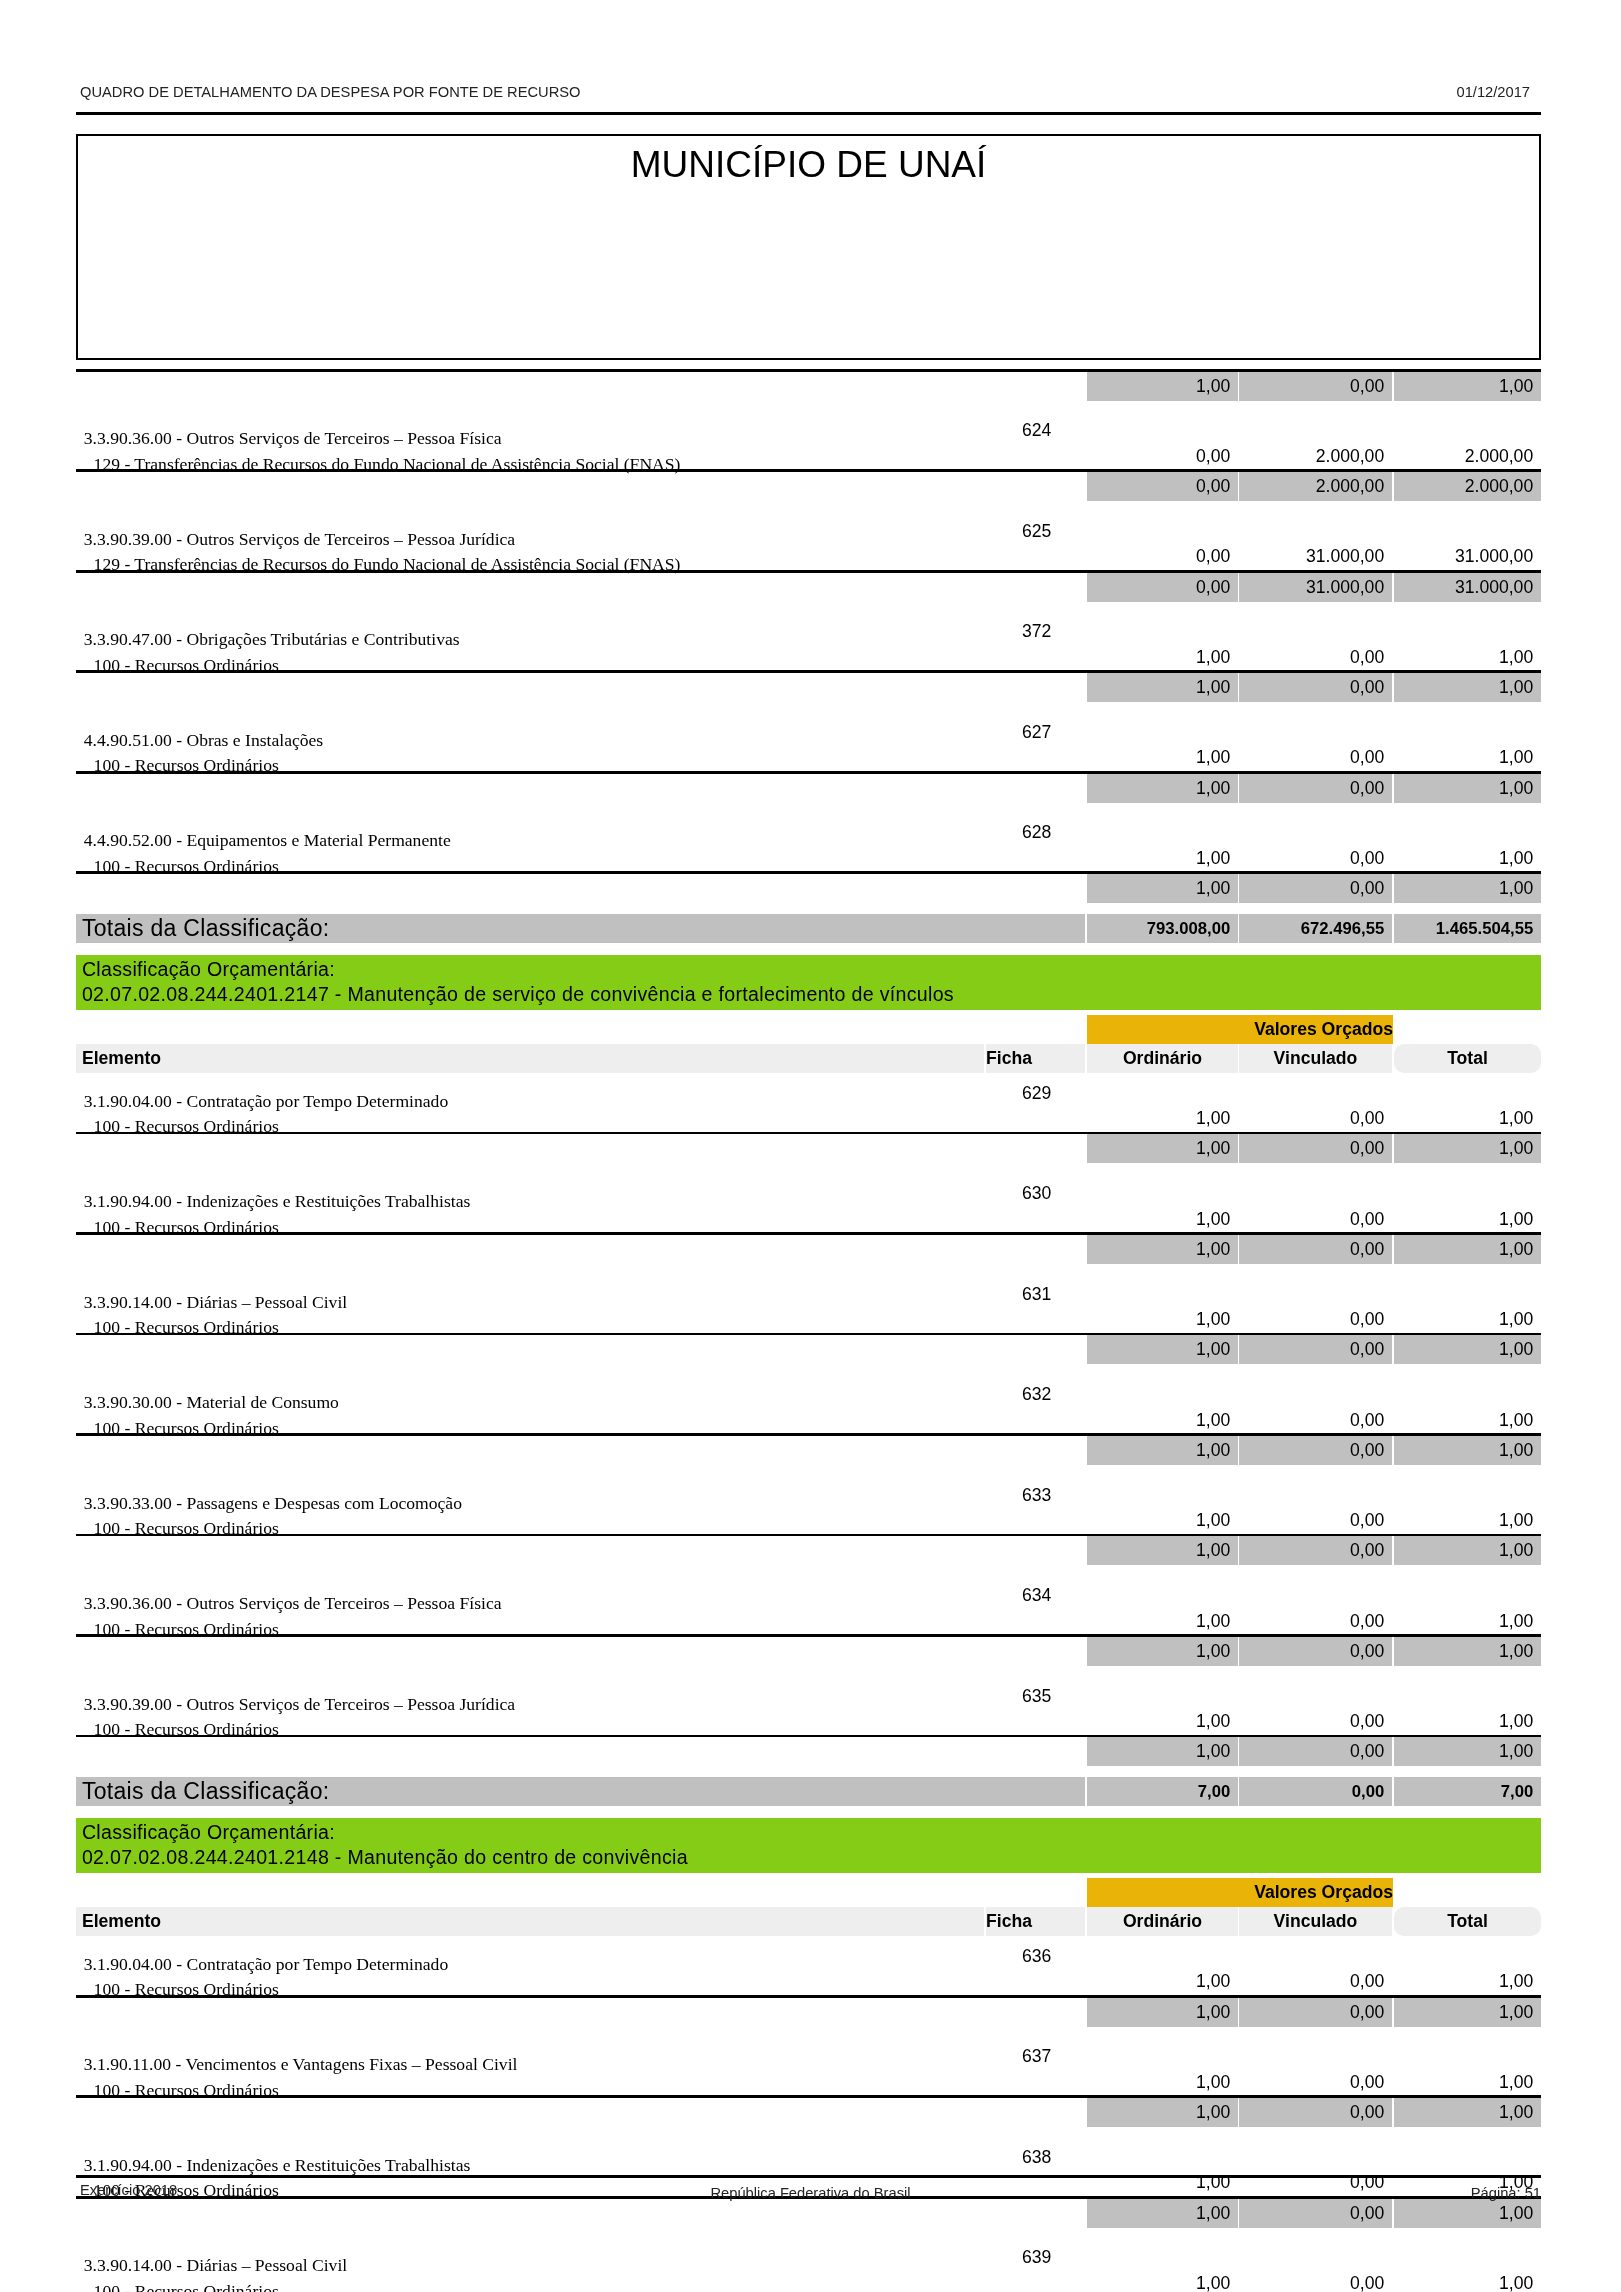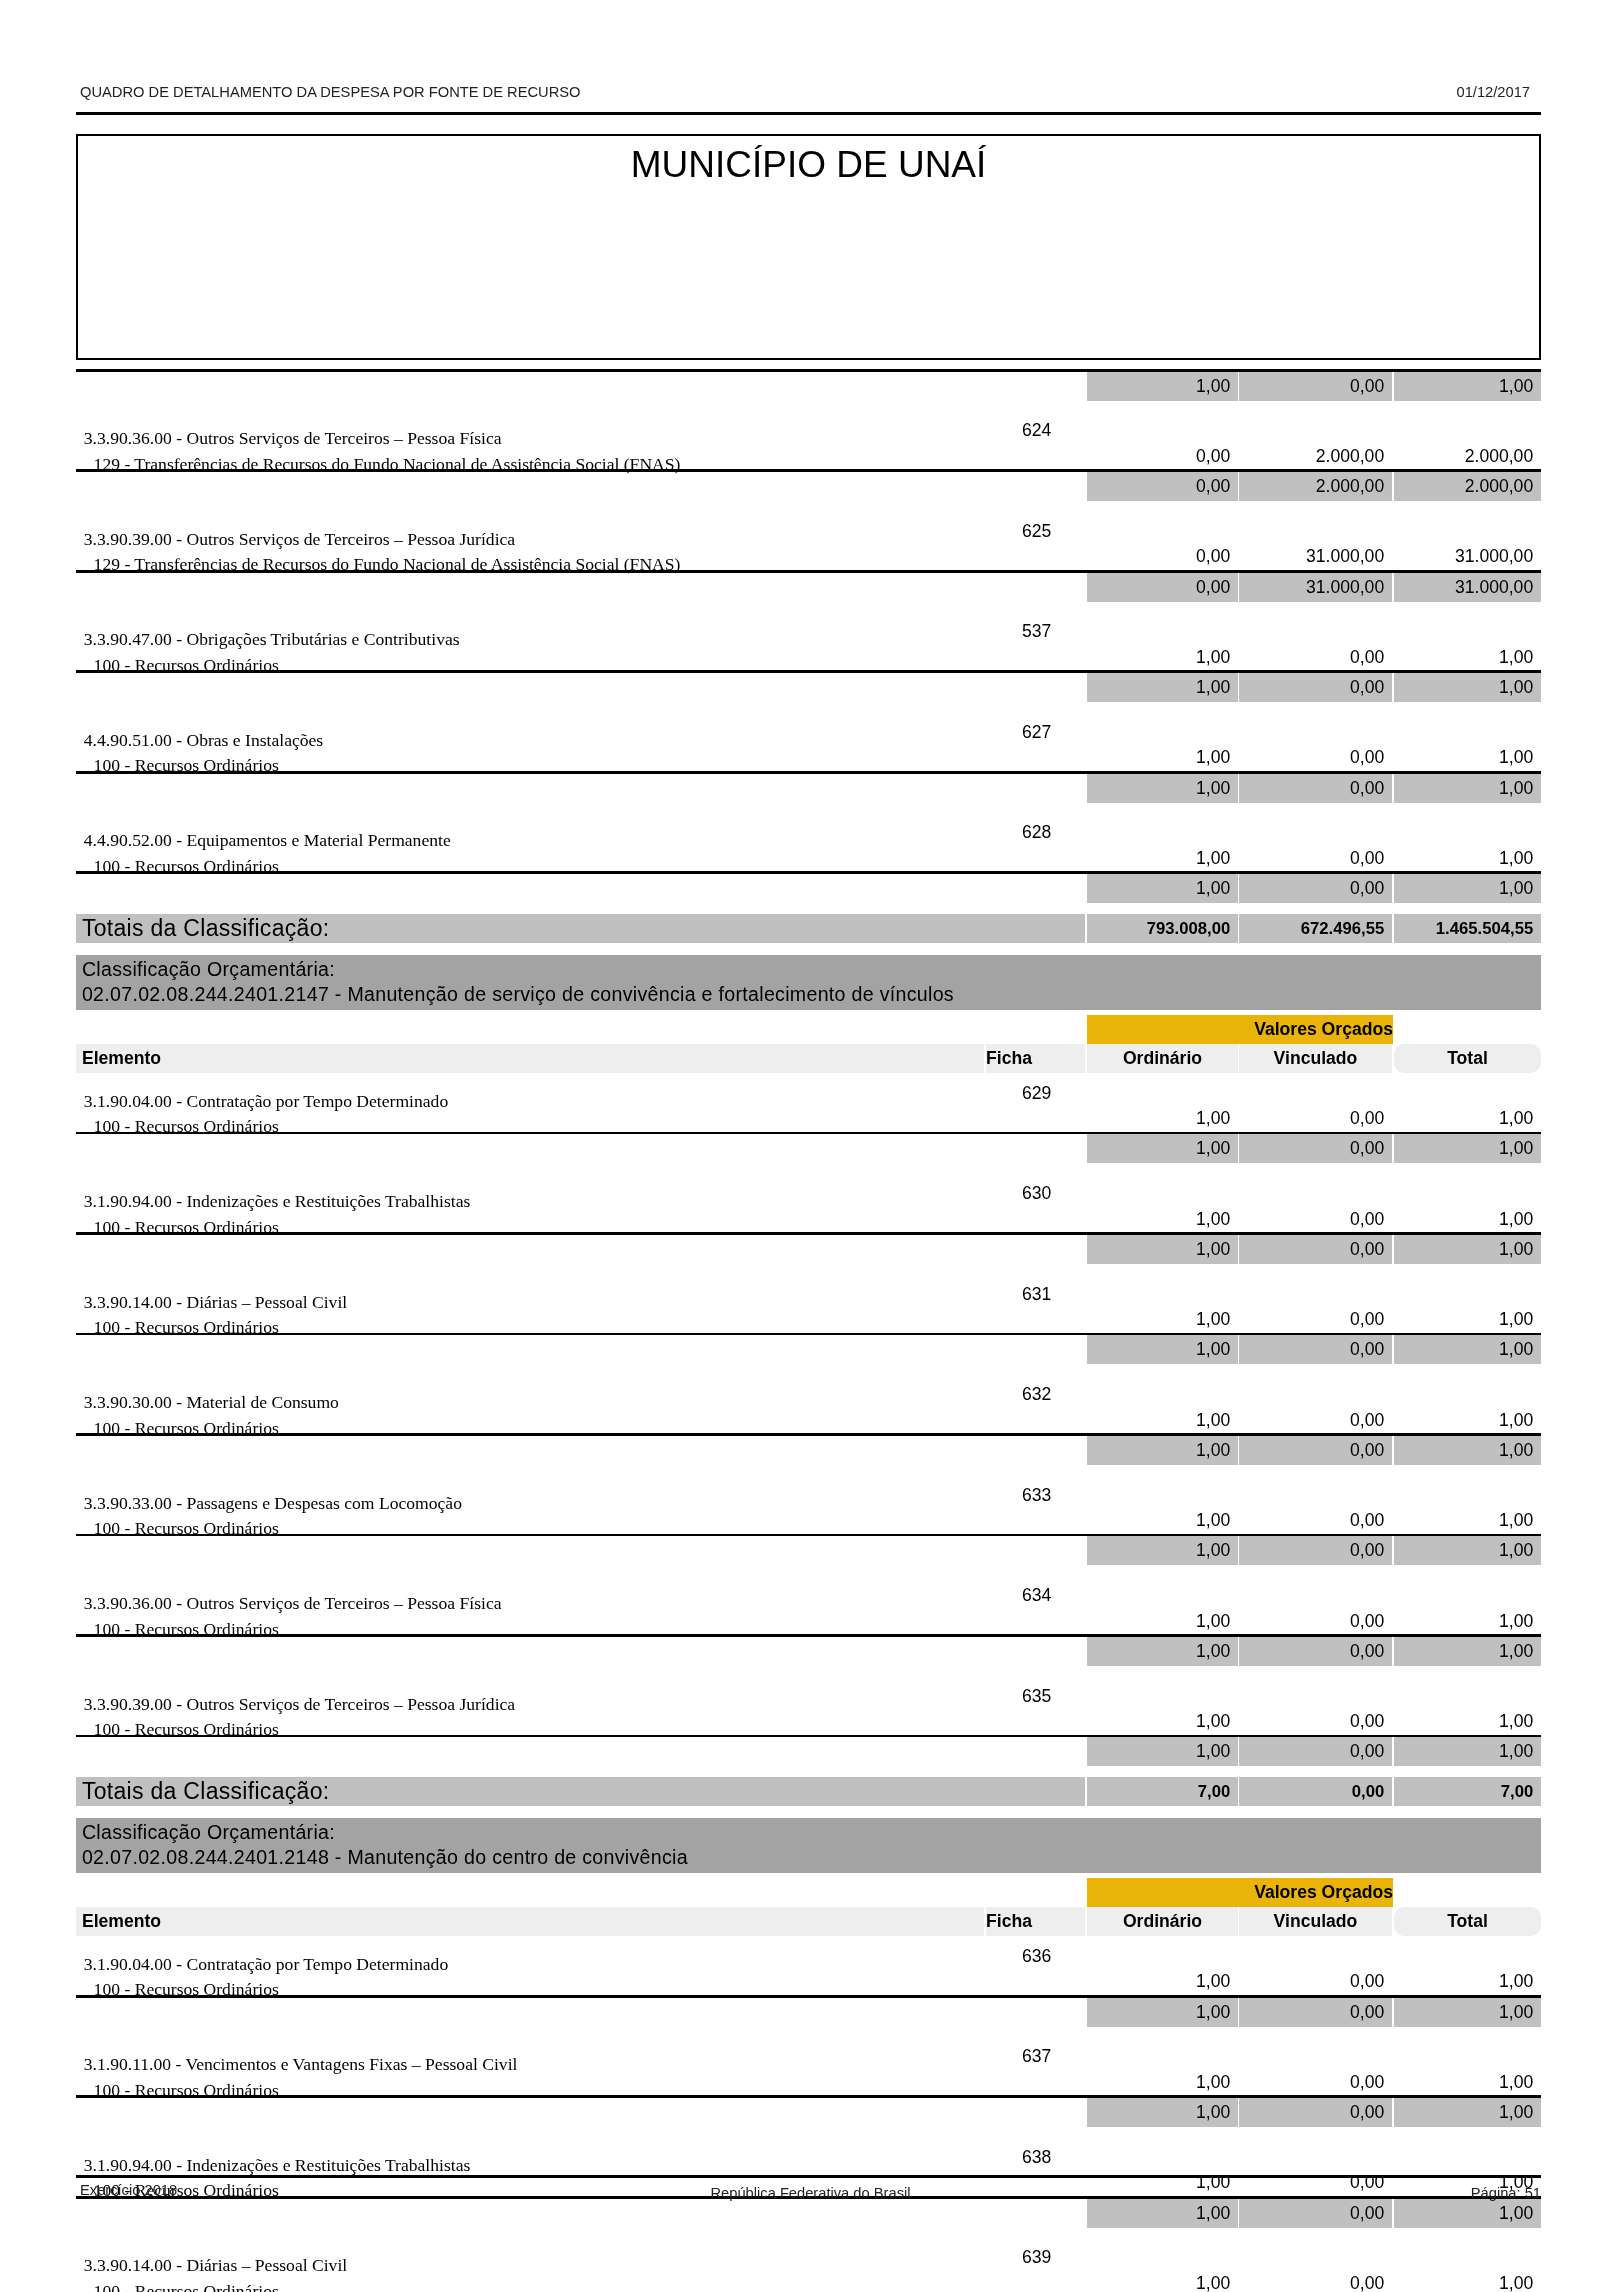--- a/index.html
+++ b/index.html
@@ -27,21 +27,21 @@
   .gap { height: 17.6px; }
   .entry-line { position: relative; height: 25.5px; font-size: 17.6px; line-height: 25.5px; }
   .entry-line .desc { position: absolute; left: 7.8px; top: 8px; white-space: nowrap; font-family: Liberation Serif, serif; }
   .entry-line .desc.indent { left: 17.6px; }
   .entry-line .ficha { position: absolute; left: 946px; top: 0; }
   .entry-line .val { position: absolute; top: 0; text-align: right; box-sizing: border-box; padding-right: 7.8px; }
   .totals-row { position: relative; height: 29px; margin-top: 10.8px; }
   .totals-row .label { position: absolute; left: 0; top: 0; width: 1009px; height: 29px; background: #c0c0c0;
                        font-size: 23px; line-height: 29px; padding-left: 5.9px; box-sizing: border-box; letter-spacing: 0.3px; }
   .totals-row .gcell { font-weight: bold; font-size: 16.7px; }
-  .class-block { margin-top: 11.8px; background: #a3a3a3; height: 55px; box-sizing: border-box; padding: 2px 5.9px;
+  .class-block { margin-top: 11.8px; background: #84cc16; height: 55px; box-sizing: border-box; padding: 2px 5.9px;
                  font-size: 19.6px; line-height: 25.5px; letter-spacing: 0.3px; }
   .vo-row { position: relative; height: 29px; margin-top: 4.9px; }
   .vo-row .vo { position: absolute; left: 1011px; width: 306px; height: 29px; background: #eab308;
                 text-align: right; font-weight: bold; font-size: 17.6px; line-height: 29px; }
   .hdr-row { position: relative; height: 29px; font-weight: bold; font-size: 17.6px; line-height: 29px; }
   .hdr-row .h { position: absolute; top: 0; height: 29px; background: #eeeeee; box-sizing: border-box; }
   .h-elem { left: 0; width: 908px; padding-left: 5.9px; }
   .h-ficha { left: 910px; width: 99px; padding-right: 5.9px; }
   .h-ord { left: 1011px; width: 151px; text-align: center; }
   .h-vin { left: 1163px; width: 153px; text-align: center; }
@@ -108,21 +108,21 @@
         <div class="sub-row">
           <div class="gcell c1">0,00</div>
           <div class="gcell c2">31.000,00</div>
           <div class="gcell c3">31.000,00</div>
         </div>
       </div>
       <div class="entry">
         <div class="gap"></div>
         <div class="entry-line">
           <span class="desc">3.3.90.47.00 - Obrigações Tributárias e Contributivas</span>
-          <span class="ficha">537</span>
+          <span class="ficha">372</span>
         </div>
         <div class="entry-line">
           <span class="desc indent">100 - Recursos Ordinários</span>
           <span class="val c1">1,00</span>
           <span class="val c2">0,00</span>
           <span class="val c3">1,00</span>
         </div>
         <div class="rule"></div>
         <div class="sub-row">
           <div class="gcell c1">1,00</div>

